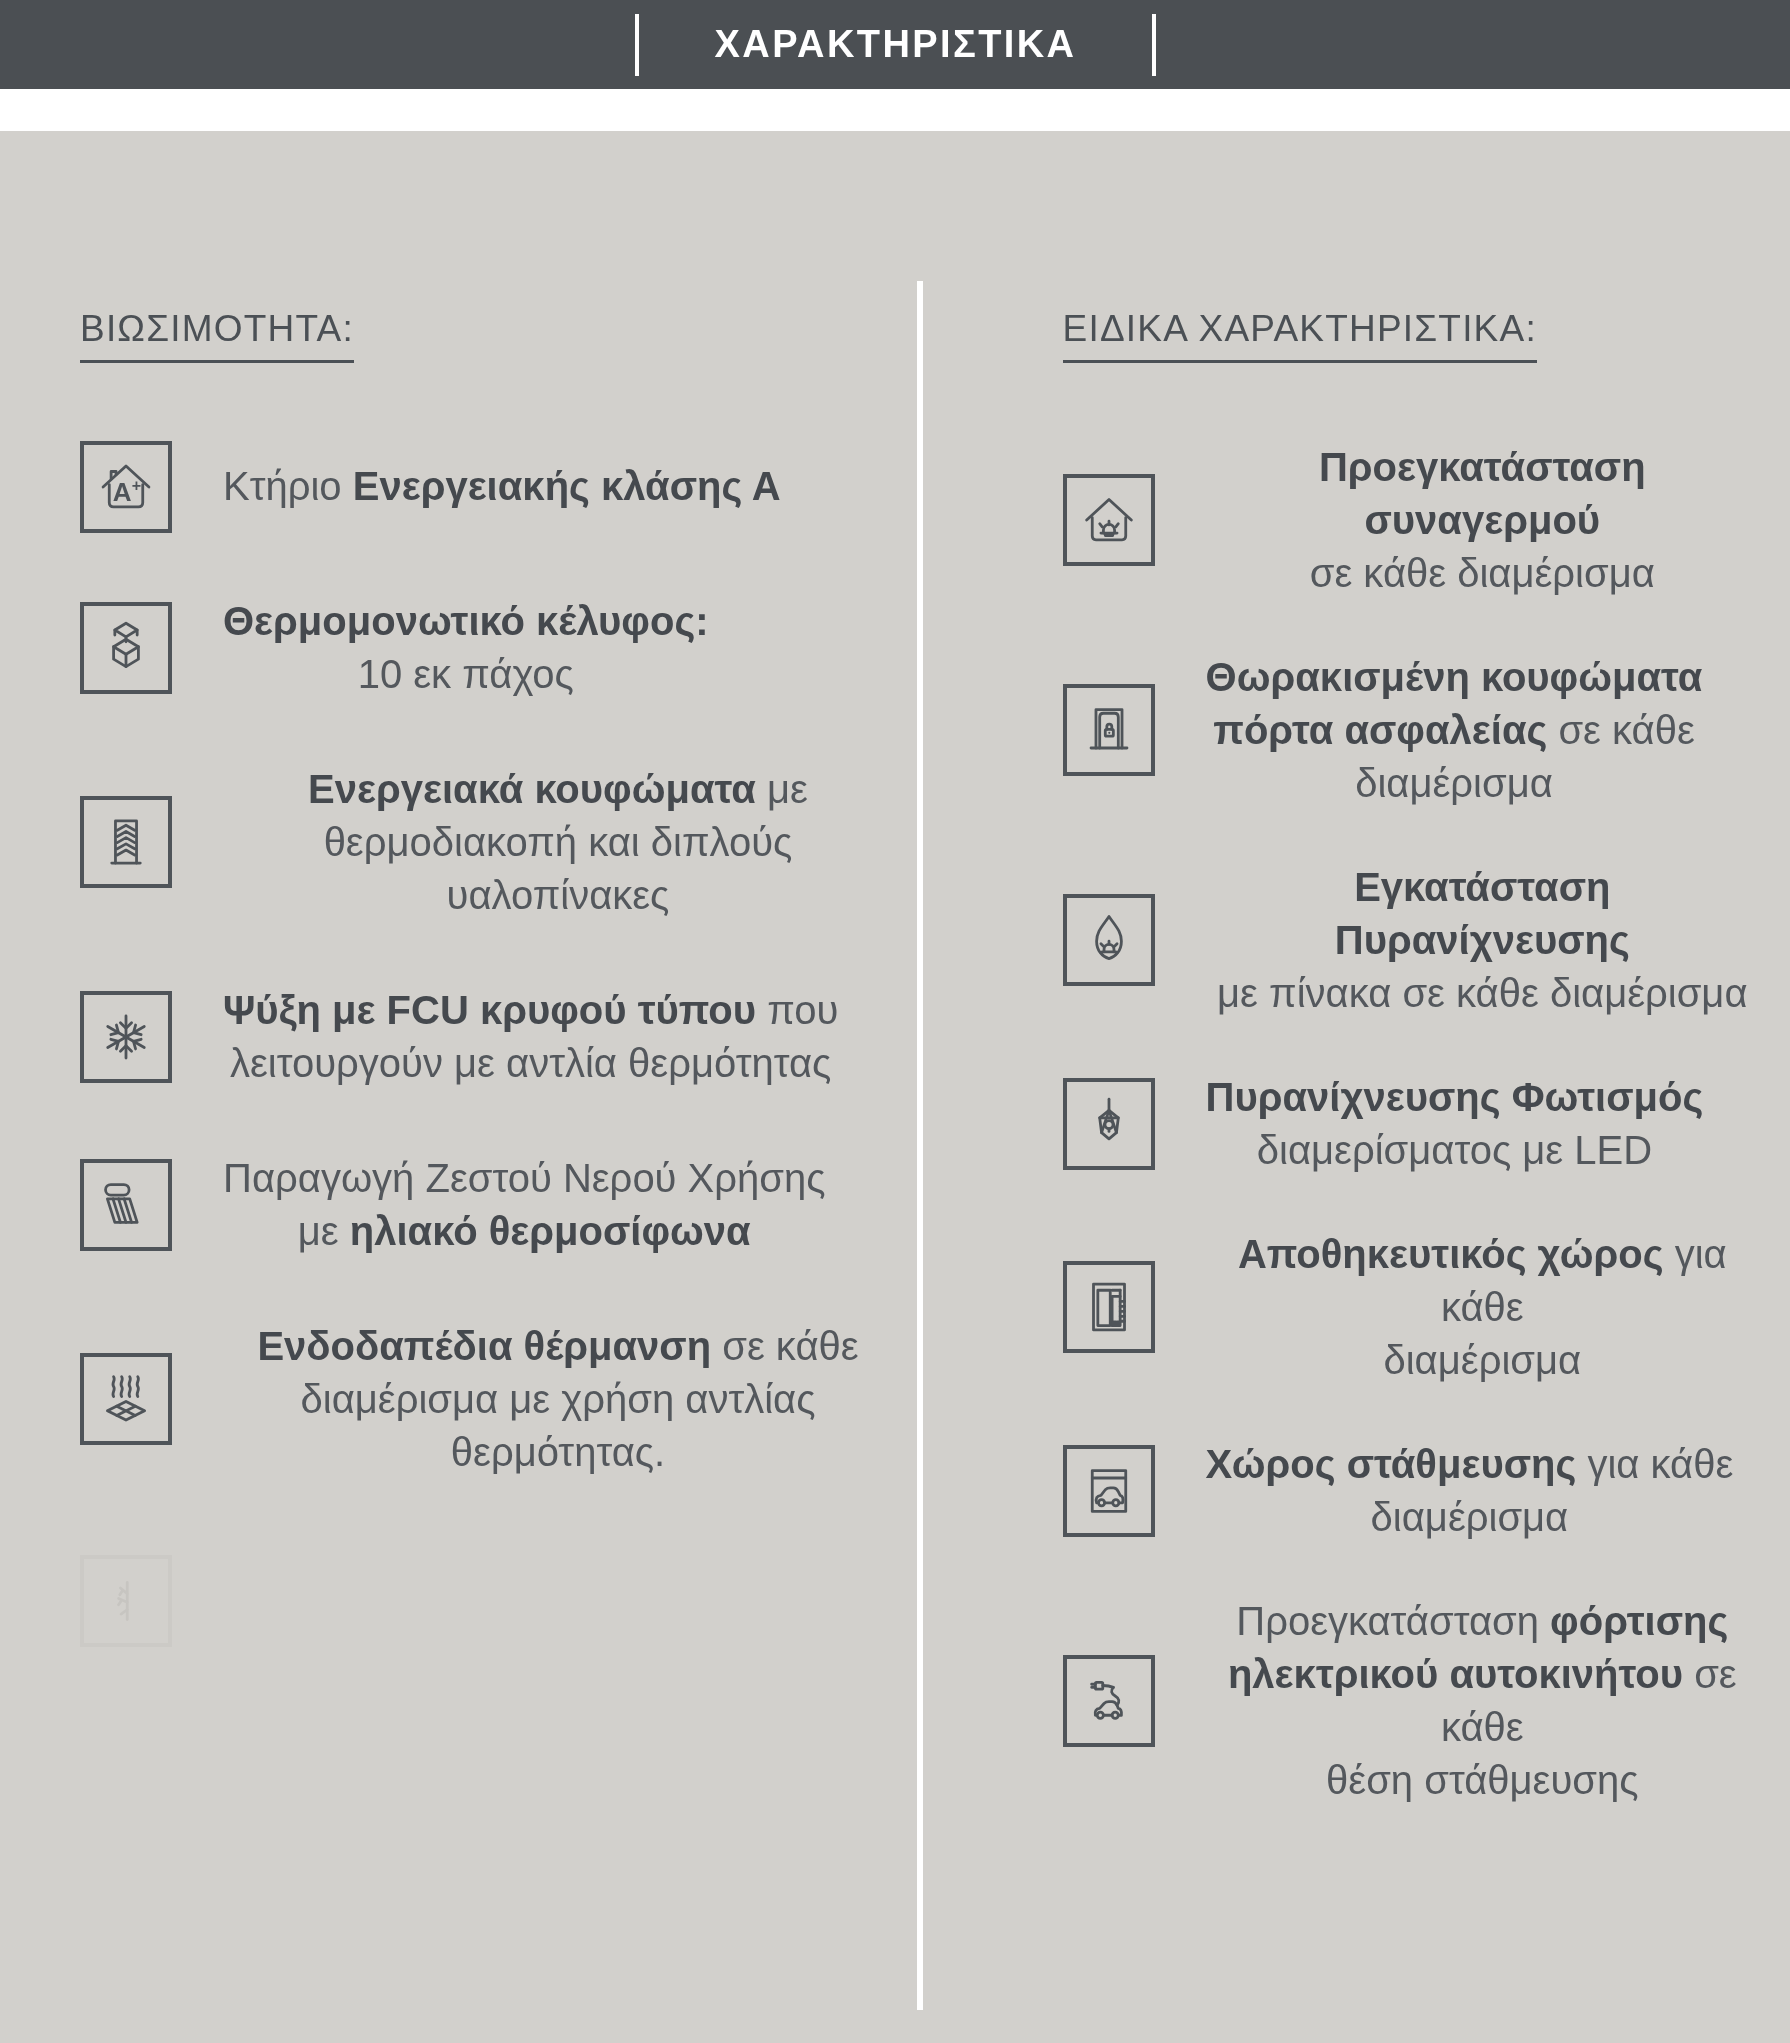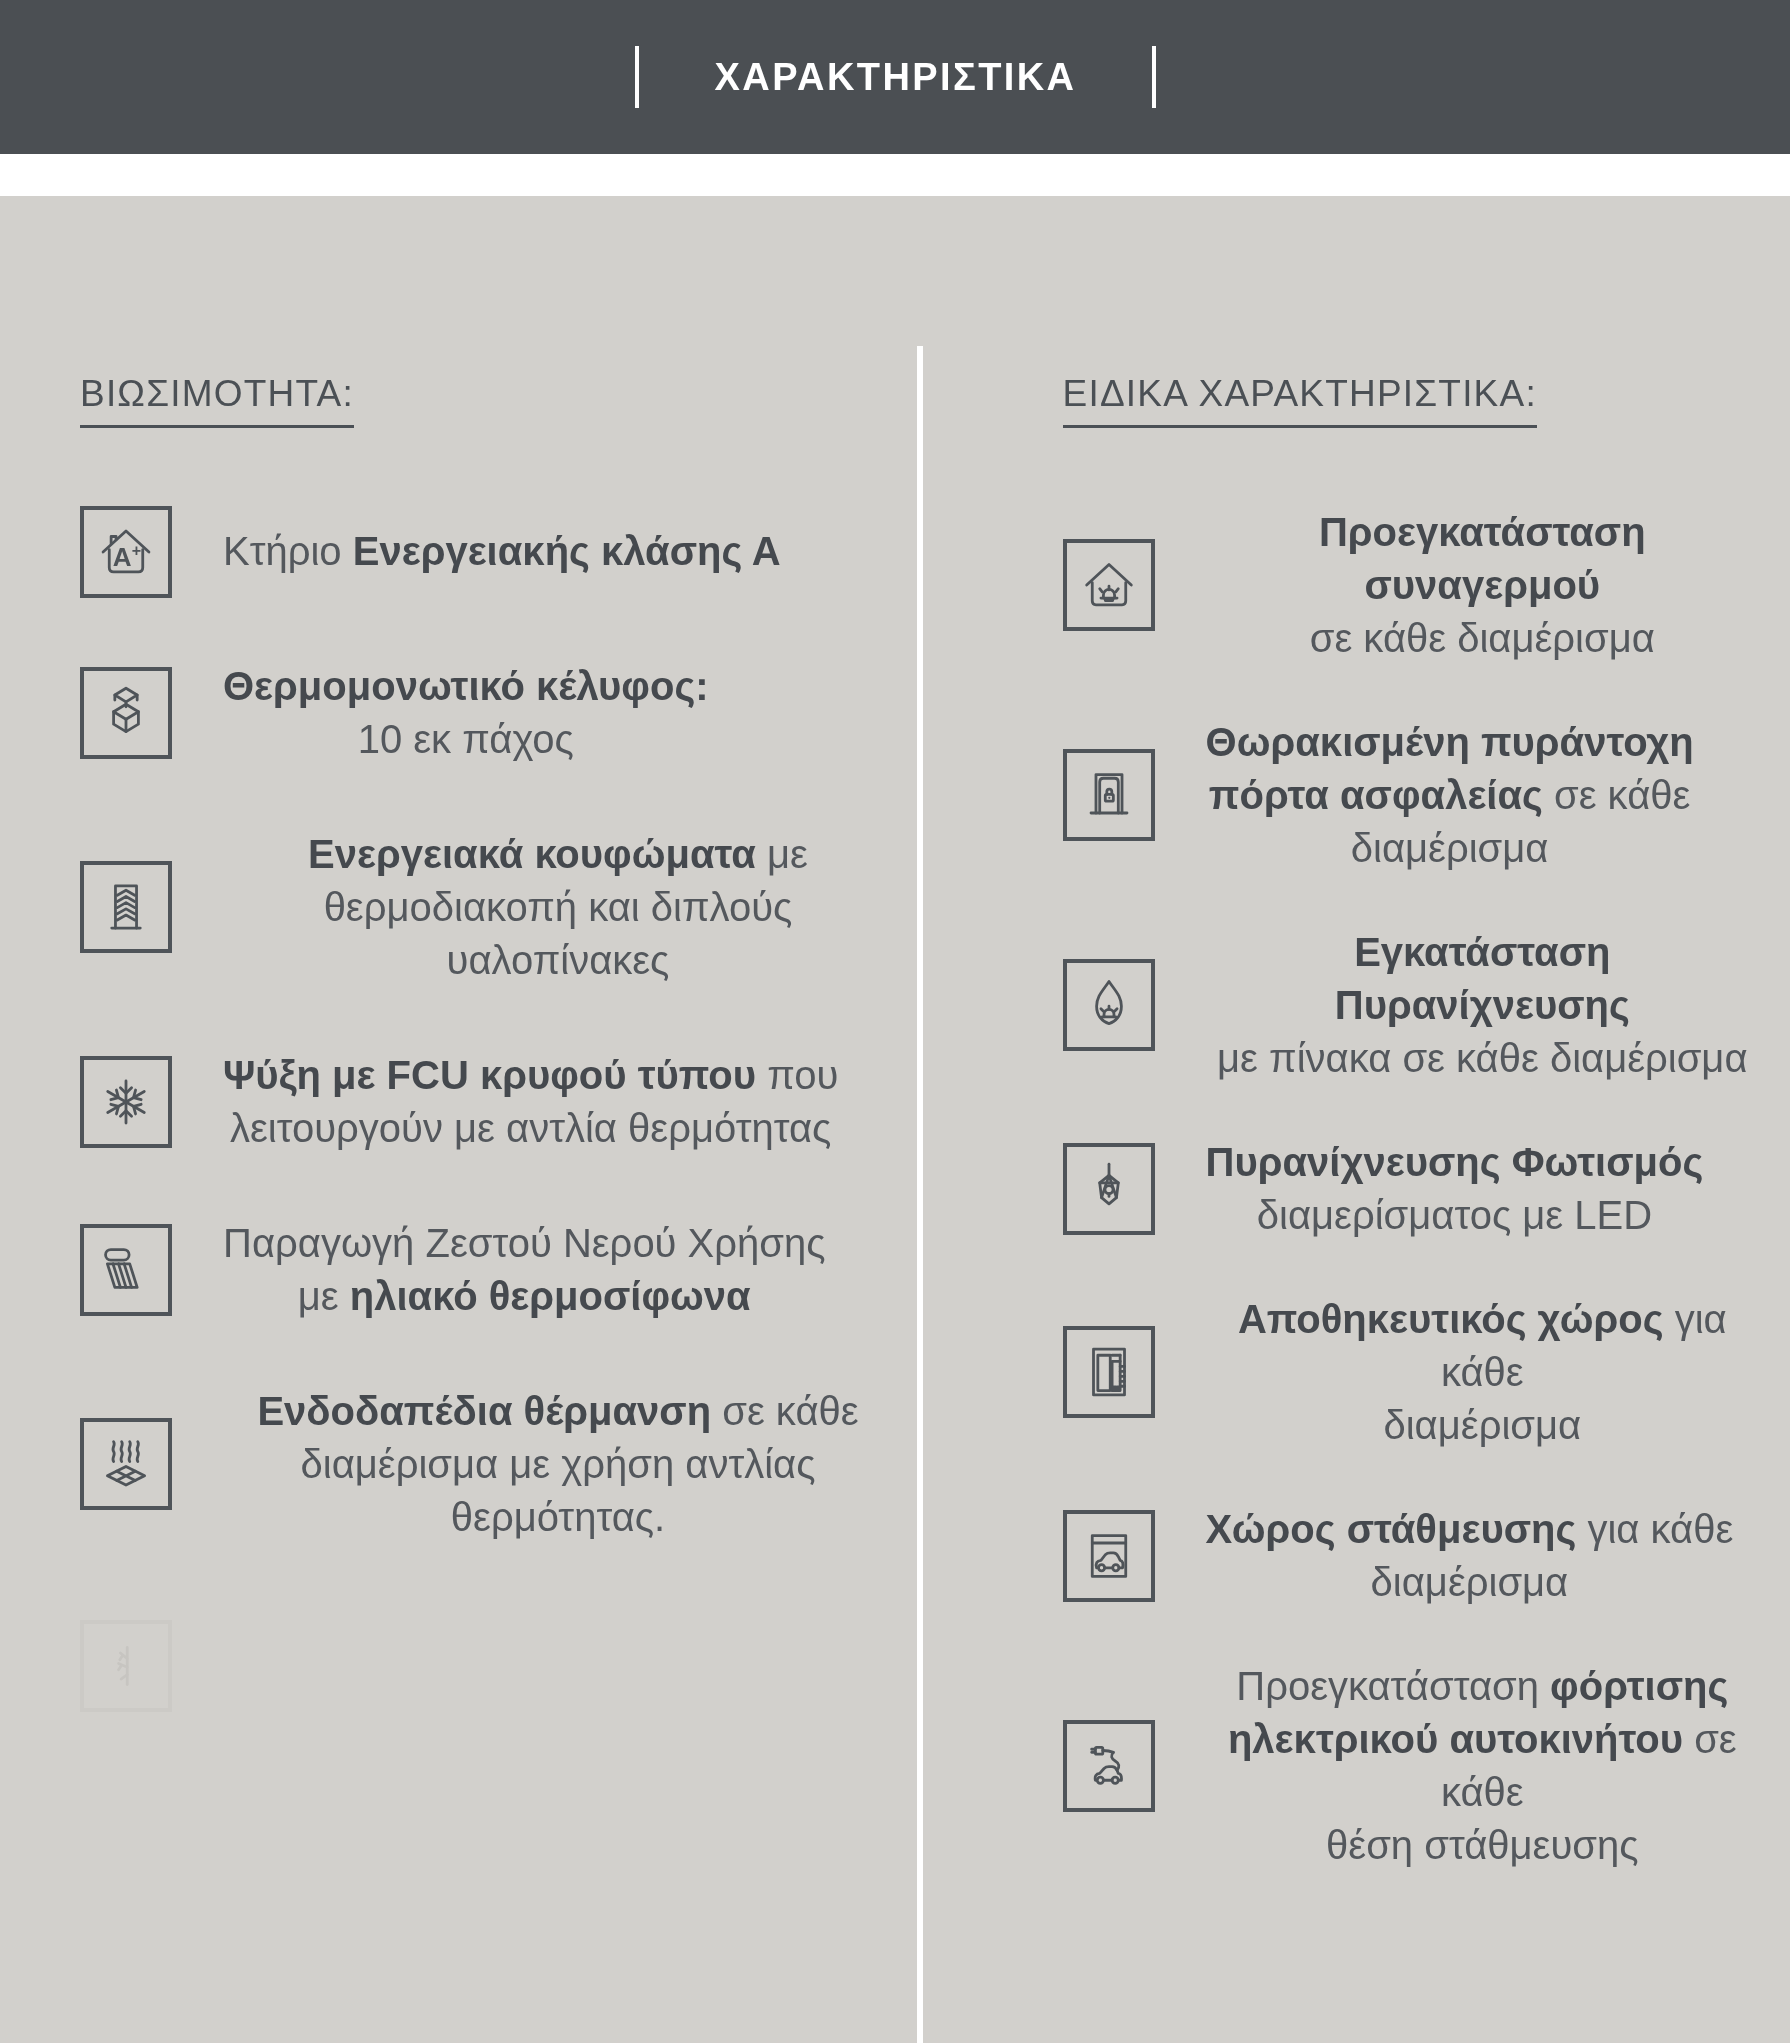--- a/index.html
+++ b/index.html
@@ -5,21 +5,21 @@
   html,body{margin:0;padding:0;}
   body{
     width:1791px;height:2043px;
     background:#d2d0cc;
     font-family:"Liberation Sans", sans-serif;
     overflow:hidden;
     position:relative;
   }
   
   .band{
-    height:154px;background:#4b4f53;
+    height:89px;background:#4b4f53;
     display:flex;align-items:center;justify-content:center;gap:76px;
   }
   .hbar{width:3.2px;height:62px;background:#ffffff;}
   .page-title{
     margin:0;color:#ffffff;font-size:38px;font-weight:700;
     letter-spacing:2.4px;white-space:nowrap;
   }
   .white-strip{height:42px;background:#ffffff;}
   
   .content{display:flex;align-items:stretch;height:1879px;box-sizing:border-box;text-align:center;}
@@ -200,21 +200,21 @@
               <svg width="62" height="62" viewBox="0 0 100 100">
   <path d="M29 79 V17 H71 V79"></path>
   <path d="M35 79 V29 Q35 23 41 23 H59 Q65 23 65 29 V79"></path>
   <path d="M21 79 H79"></path>
   <rect x="44" y="49" width="13" height="11" rx="2"></rect>
   <path d="M46.5 49 V44.5 A4 4 0 0 1 54.5 44.5 V49"></path>
   <circle class="fill" cx="50.5" cy="54.5" r="1.8"></circle>
 </svg>
             </span>
             <div class="text">
-              <div class="line"><span class="seg bold">Θωρακισμένη πυράντοχη</span></div>
+              <div class="line"><span class="seg bold">Θωρακισμένη κουφώματα</span></div>
               <div class="line"><span class="seg bold">πόρτα ασφαλείας </span><span class="seg">σε κάθε</span></div>
               <div class="line"><span class="seg">διαμέρισμα</span></div>
             </div>
           </div>
           <div class="row">
             <span class="icon-box">
               <svg width="62" height="62" viewBox="0 0 100 100">
   <path d="M50 12 C60 27 70 36 70 52 C70 67 61 77 50 80 C39 77 30 67 30 52 C30 36 40 27 50 12 Z"></path>
   <path d="M42 69 V65 A8 8 0 0 1 58 65 V69"></path>
   <path d="M39 69 H61"></path>

